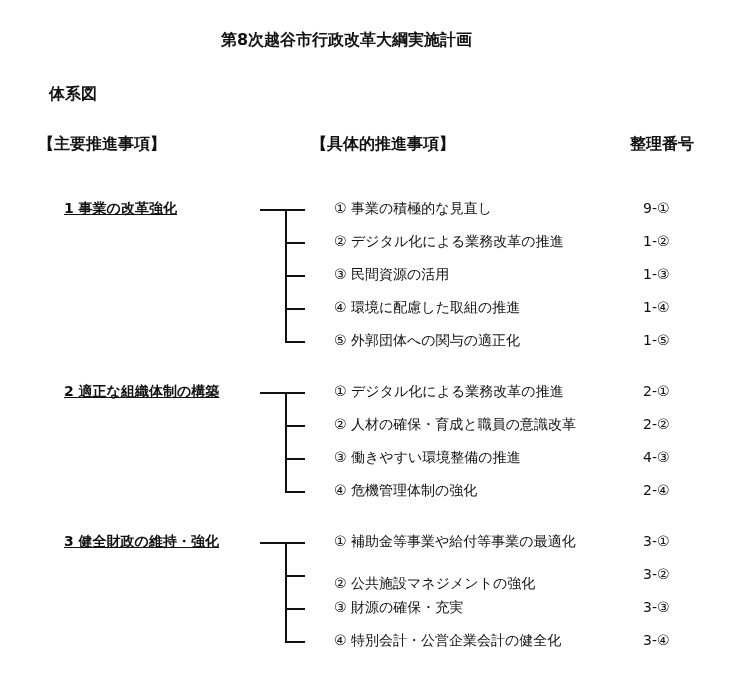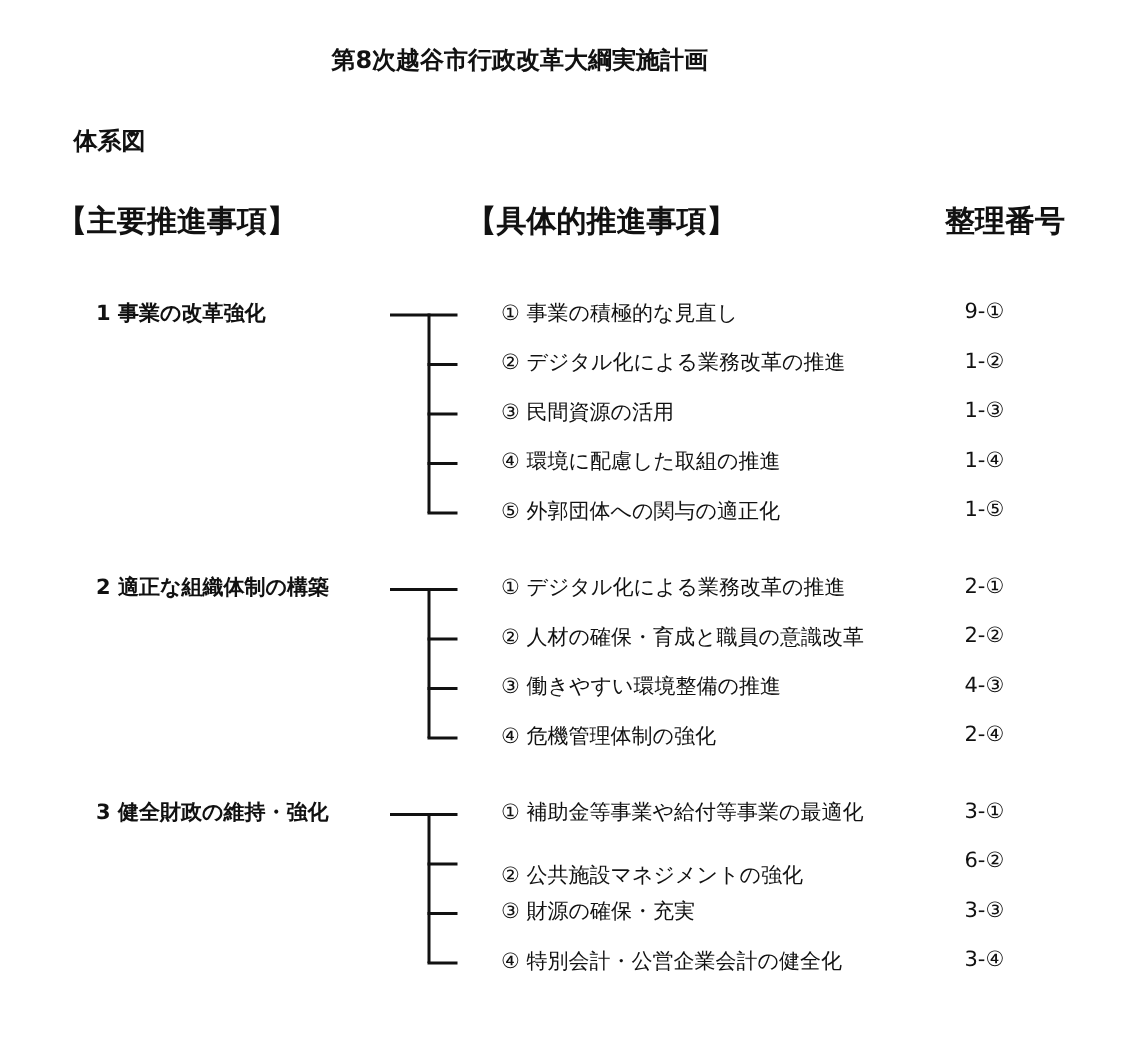--- a/index.html
+++ b/index.html
@@ -4,22 +4,22 @@
 <style>
   html, body { margin: 0; padding: 0; background: #ffffff; }
   body {
     width: 753px; height: 696px; position: relative; overflow: hidden;
     font-family: "DejaVu Sans", "Liberation Sans", sans-serif;
     color: #111111;
   }
   .abs { position: absolute; white-space: nowrap; }
   .title { left: 0; width: 693px; top: 30px; text-align: center; font-size: 16px; font-weight: bold; }
   .subtitle { left: 49px; top: 84px; font-size: 16px; font-weight: bold; }
-  .colhead { top: 134px; font-size: 20px; font-weight: bold; }
-  .group-label { font-size: 14px; font-weight: bold; }
+  .colhead { top: 134px; font-size: 16px; font-weight: bold; }
+  .group-label { font-size: 14px; font-weight: bold; text-decoration: underline; }
   .item { font-size: 14px; margin-left: 20px; }
   .code { font-size: 14px; }
   .hline { position: absolute; height: 1.5px; background: #111; }
   .vline { position: absolute; width: 1.5px; background: #111; }
 </style>
 </head>
 <body>
 
 <div class="abs title">第8次越谷市行政改革大綱実施計画</div>
 <div class="abs subtitle">体系図</div>
@@ -76,16 +76,16 @@
   <div class="hline" style="left:285px; top:575px; width:20px"></div>
   <div class="hline" style="left:285px; top:608px; width:20px"></div>
   <div class="hline" style="left:285px; top:641px; width:20px"></div>
 
   <div class="abs item" style="left:314px; top:533px">①  補助金等事業や給付等事業の最適化</div>
   <div class="abs item" style="left:314px; top:575px">②  公共施設マネジメントの強化</div>
   <div class="abs item" style="left:314px; top:599px">③  財源の確保・充実</div>
   <div class="abs item" style="left:314px; top:632px">④  特別会計・公営企業会計の健全化</div>
 
   <div class="abs code" style="left:643px; top:533px">3-①</div>
-  <div class="abs code" style="left:643px; top:566px">6-②</div>
+  <div class="abs code" style="left:643px; top:566px">3-②</div>
   <div class="abs code" style="left:643px; top:599px">3-③</div>
   <div class="abs code" style="left:643px; top:632px">3-④</div>
 </div>
 
 </body></html>

